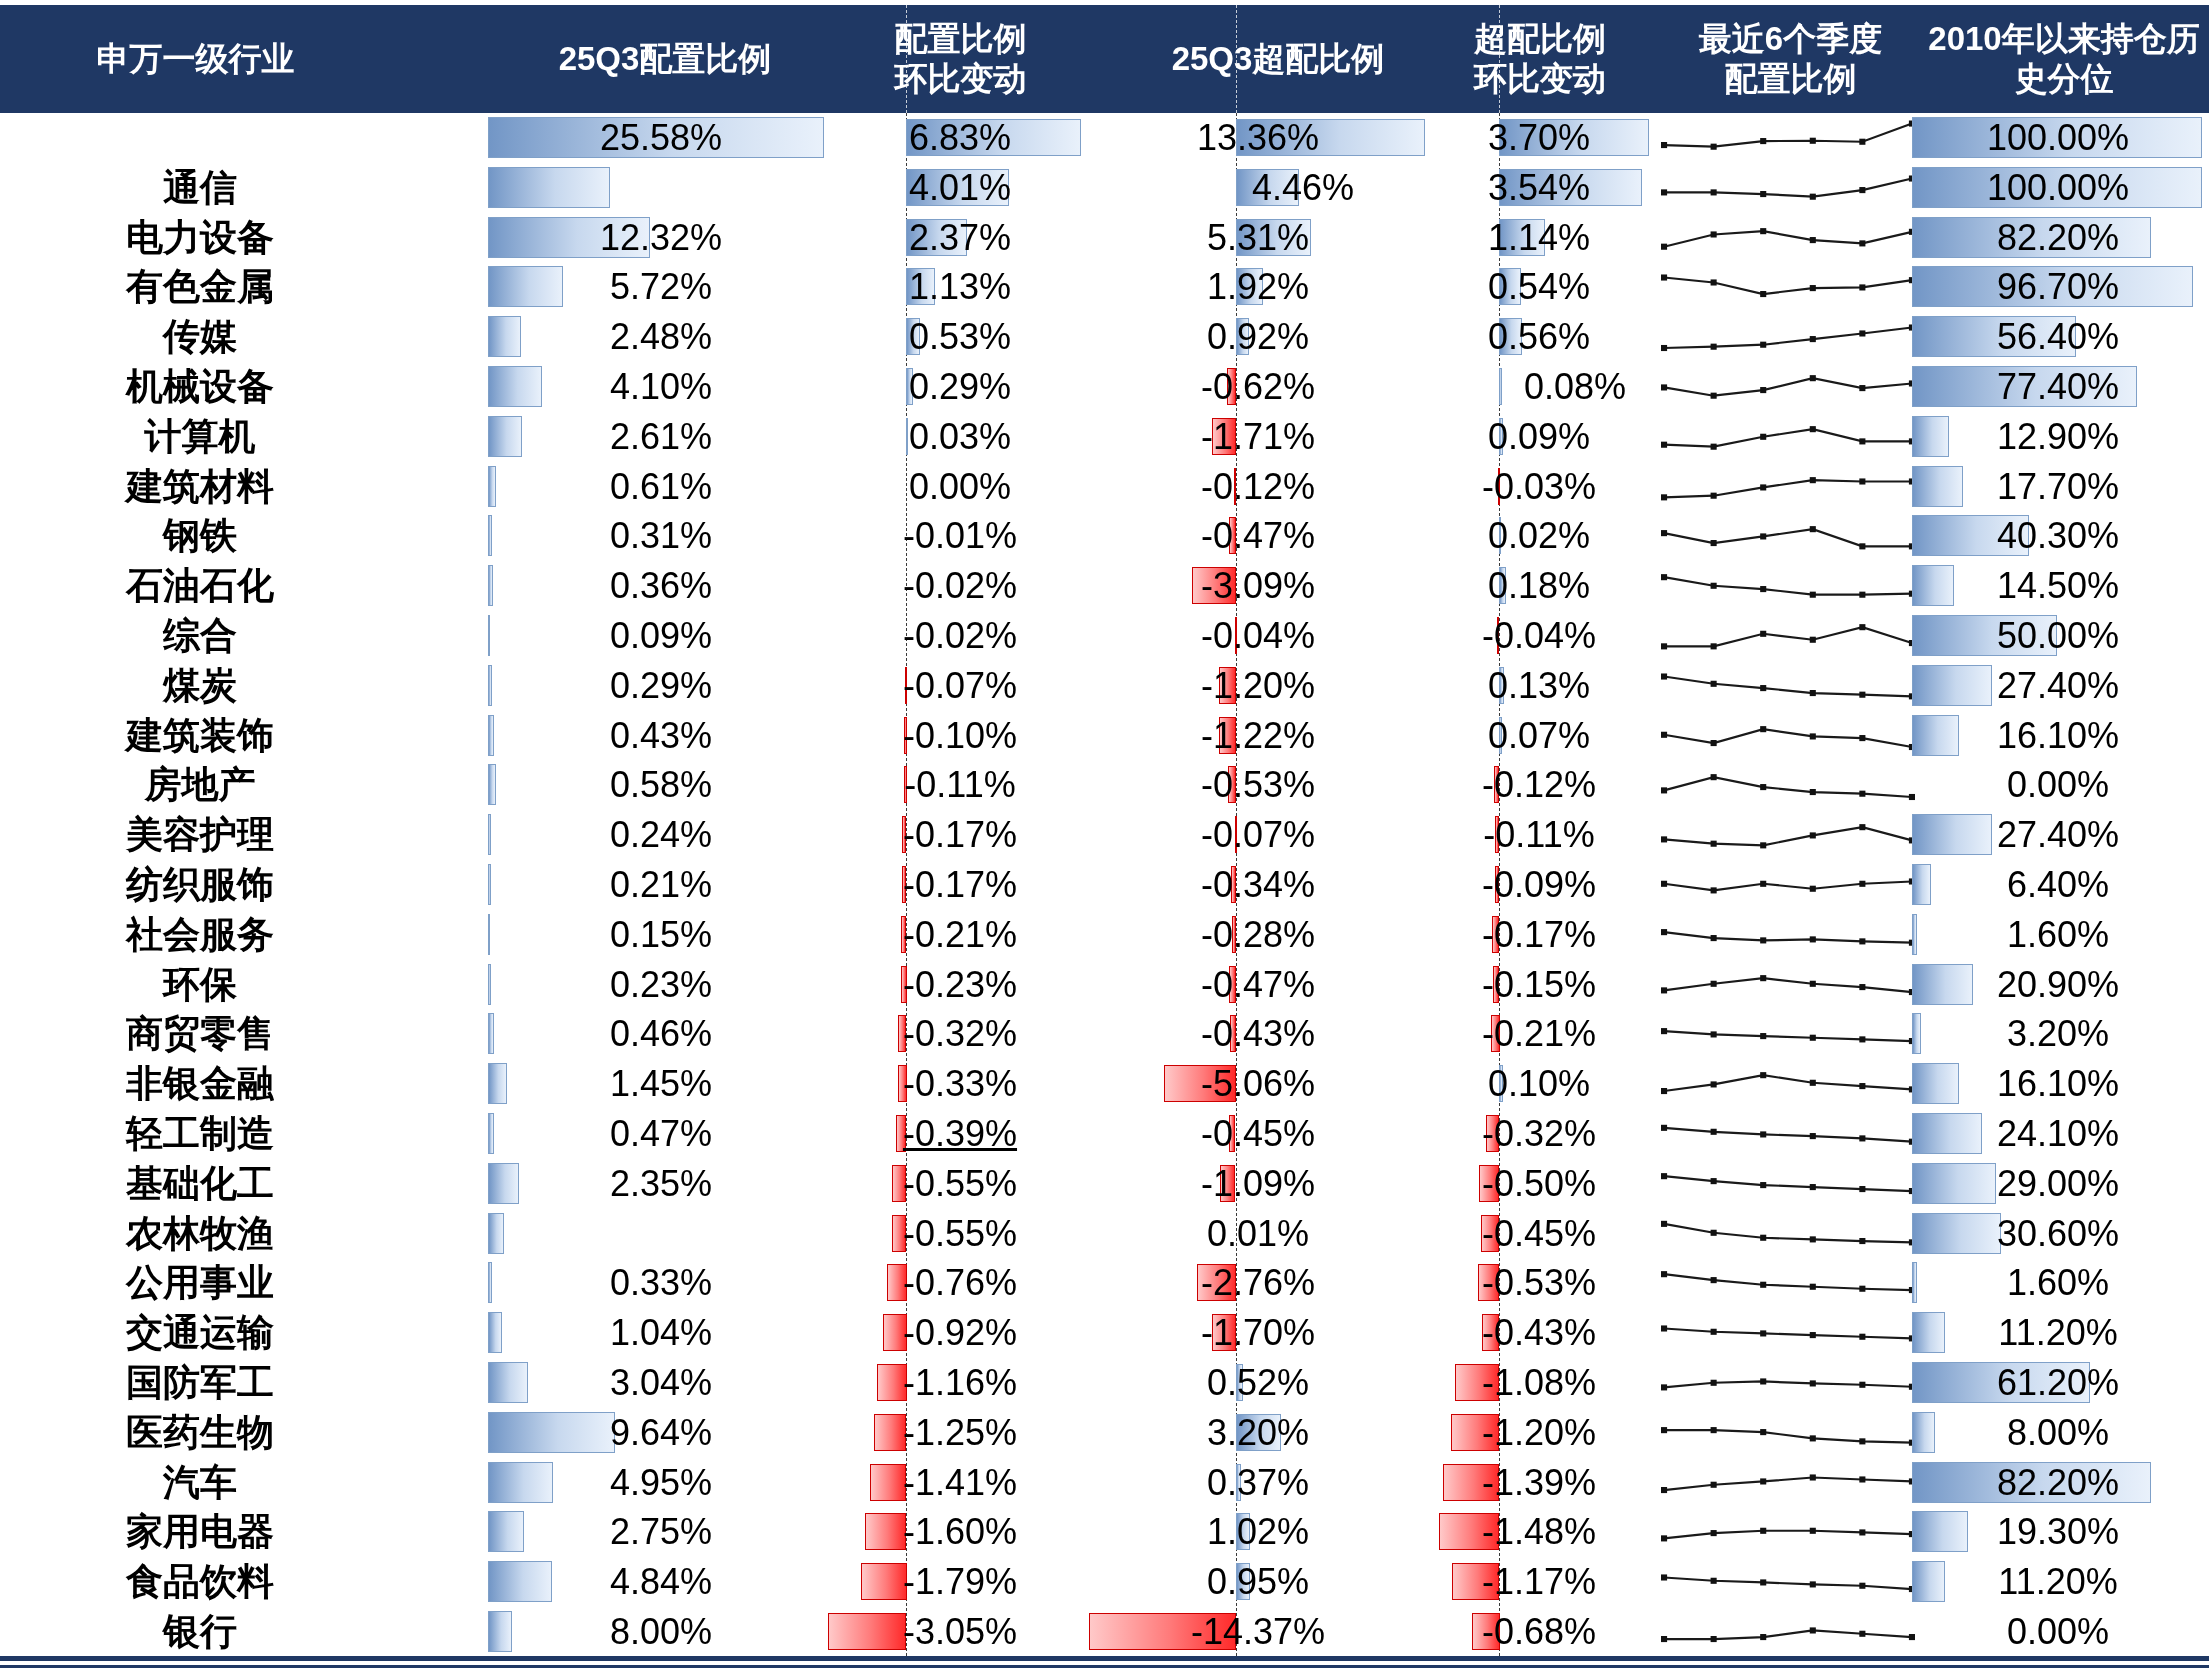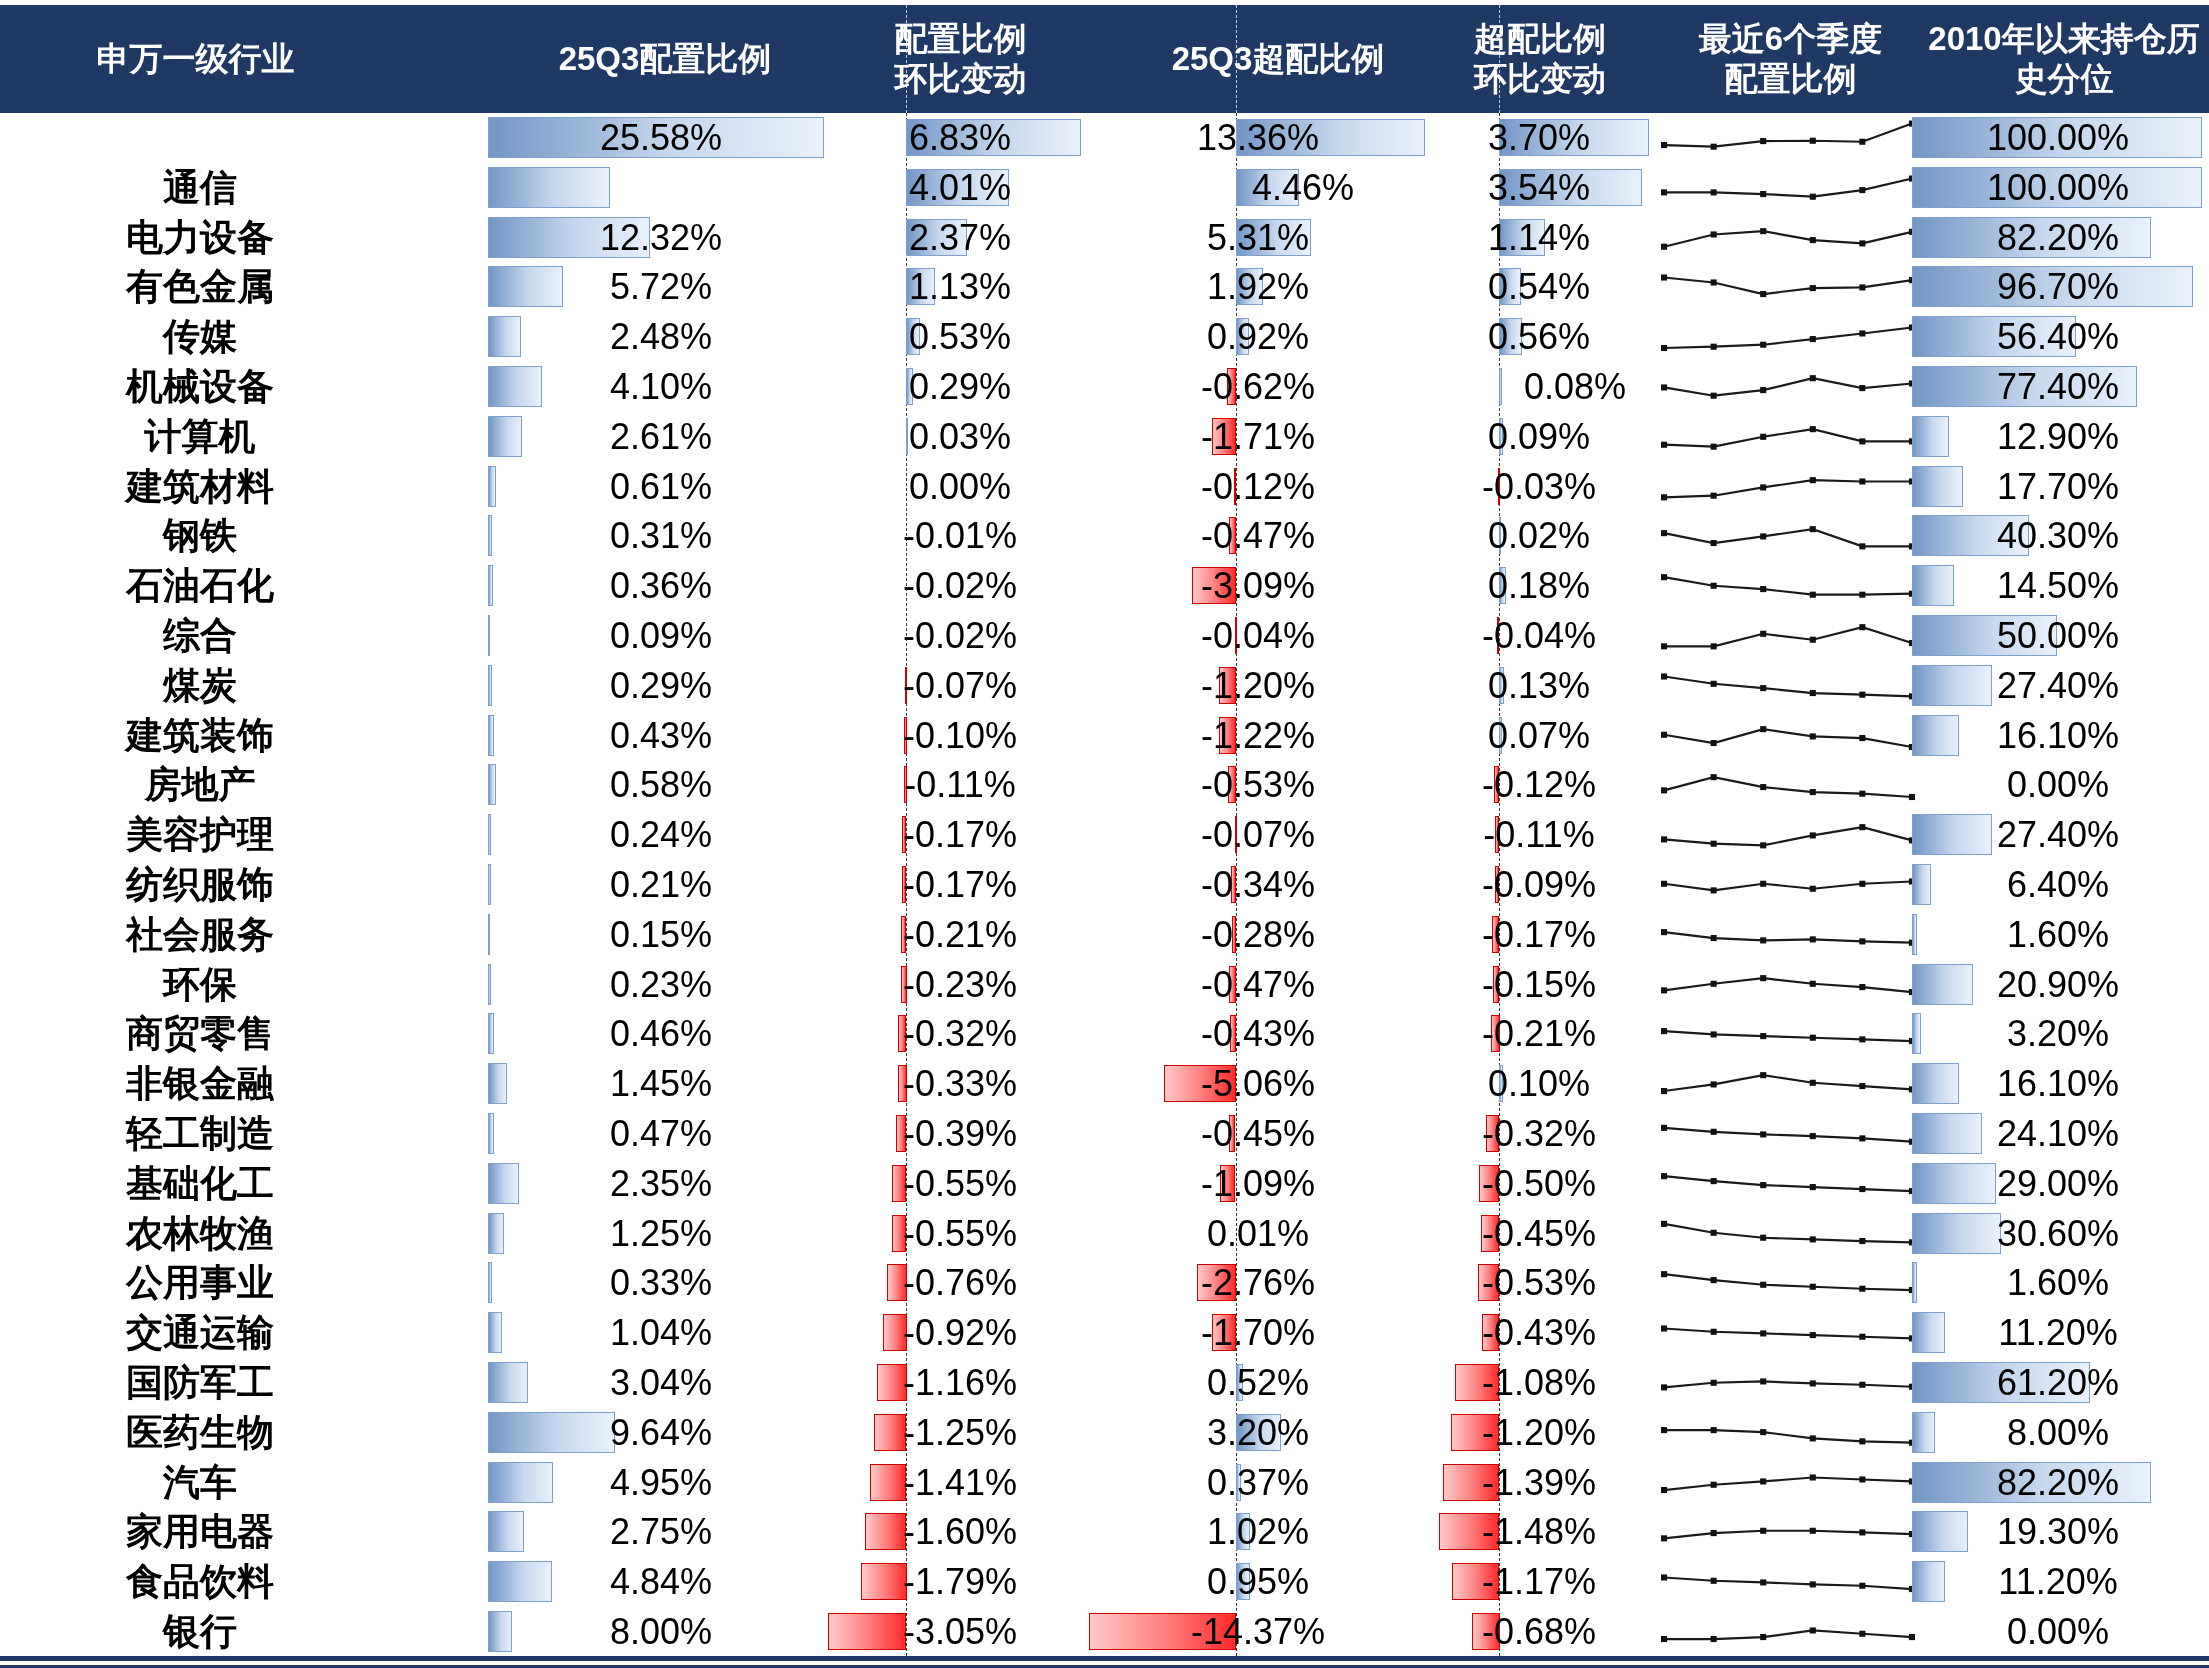--- a/index.html
+++ b/index.html
@@ -500,21 +500,21 @@
           <rect x="296.5" y="31.200000000000003" width="7" height="7" fill="#111"></rect>
         </svg>
         <div class="bar blue" style="left: 1912px; width: 47px;"></div>
         <span class="val" style="left: 1971px; width: 174px;">16.10%</span>
       </div>
       <div class="row" style="top: 996px;">
         <span class="ind">轻工制造</span>
         <div class="bar blue" style="left: 488px; width: 6.2px;"></div>
         <span class="val" style="left: 487px; width: 348px;">0.47%</span>
         <div class="bar red" style="left: 896px; width: 10px;"></div>
-        <span class="val" style="left: 873px; width: 174px;">-0.39%</span>
+        <span class="val" style="left: 873px; width: 174px; text-decoration: underline;">-0.39%</span>
         <div class="bar red" style="left: 1229px; width: 6.4px;"></div>
         <span class="val" style="left: 1171px; width: 174px;">-0.45%</span>
         <div class="bar red" style="left: 1486px; width: 13px;"></div>
         <span class="val" style="left: 1452px; width: 174px;">-0.32%</span>
         <svg width="274" height="50" class="spark" viewBox="0 0 315 57">
           <polyline points="15,21.4 72,25.96 129,29 186,30.9 243,33.56 300,37.36" fill="none" stroke="#1a1a1a" stroke-width="2.5"></polyline>
           <rect x="11.5" y="17.9" width="7" height="7" fill="#111"></rect>
           <rect x="68.5" y="22.46" width="7" height="7" fill="#111"></rect>
           <rect x="125.5" y="25.5" width="7" height="7" fill="#111"></rect>
           <rect x="182.5" y="27.4" width="7" height="7" fill="#111"></rect>
@@ -542,21 +542,20 @@
           <rect x="182.5" y="28.54" width="7" height="7" fill="#111"></rect>
           <rect x="239.5" y="30.82" width="7" height="7" fill="#111"></rect>
           <rect x="296.5" y="33.1" width="7" height="7" fill="#111"></rect>
         </svg>
         <div class="bar blue" style="left: 1912px; width: 84px;"></div>
         <span class="val" style="left: 1971px; width: 174px;">29.00%</span>
       </div>
       <div class="row" style="top: 1096px;">
         <span class="ind">农林牧渔</span>
         <div class="bar blue" style="left: 488px; width: 16.4px;"></div>
-        <span class="val" style="left: 487px; width: 348px;">1.25%</span>
         <div class="bar red" style="left: 892px; width: 14px;"></div>
         <span class="val" style="left: 873px; width: 174px;">-0.55%</span>
         <span class="val" style="left: 1171px; width: 174px;">0.01%</span>
         <div class="bar red" style="left: 1481px; width: 18px;"></div>
         <span class="val" style="left: 1452px; width: 174px;">-0.45%</span>
         <svg width="274" height="50" class="spark" viewBox="0 0 315 57">
           <polyline points="15,16.84 72,27.1 129,32.8 186,34.7 243,36.6 300,38.120000000000005" fill="none" stroke="#1a1a1a" stroke-width="2.5"></polyline>
           <rect x="11.5" y="13.34" width="7" height="7" fill="#111"></rect>
           <rect x="68.5" y="23.6" width="7" height="7" fill="#111"></rect>
           <rect x="125.5" y="29.299999999999997" width="7" height="7" fill="#111"></rect>

